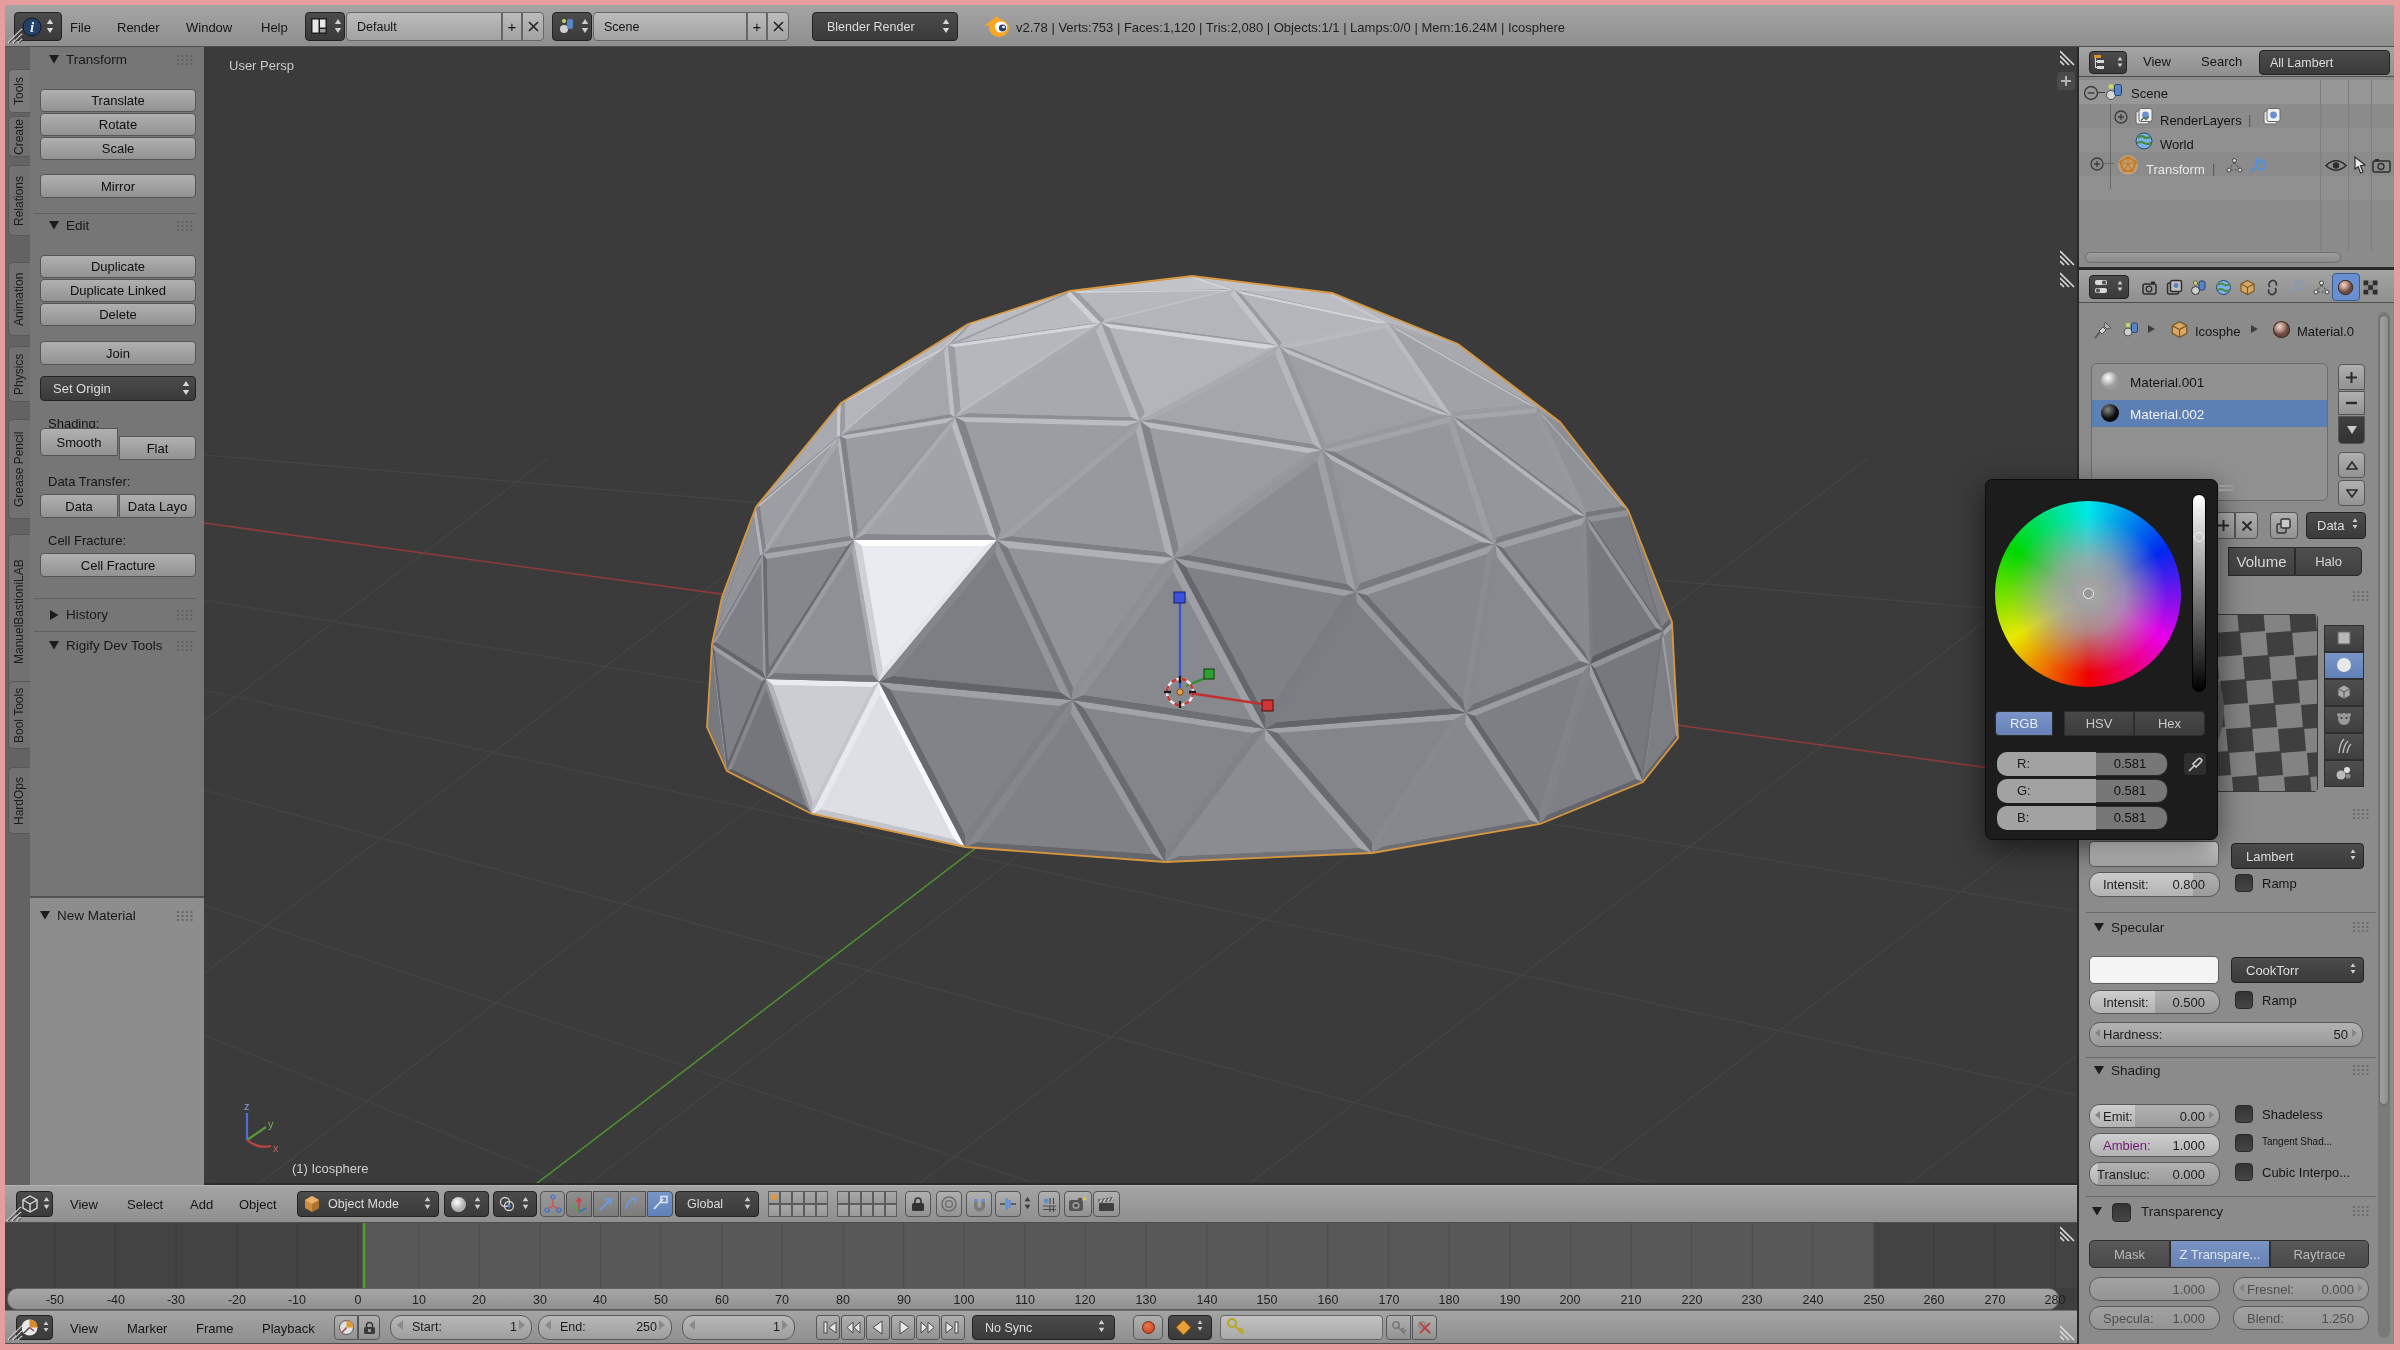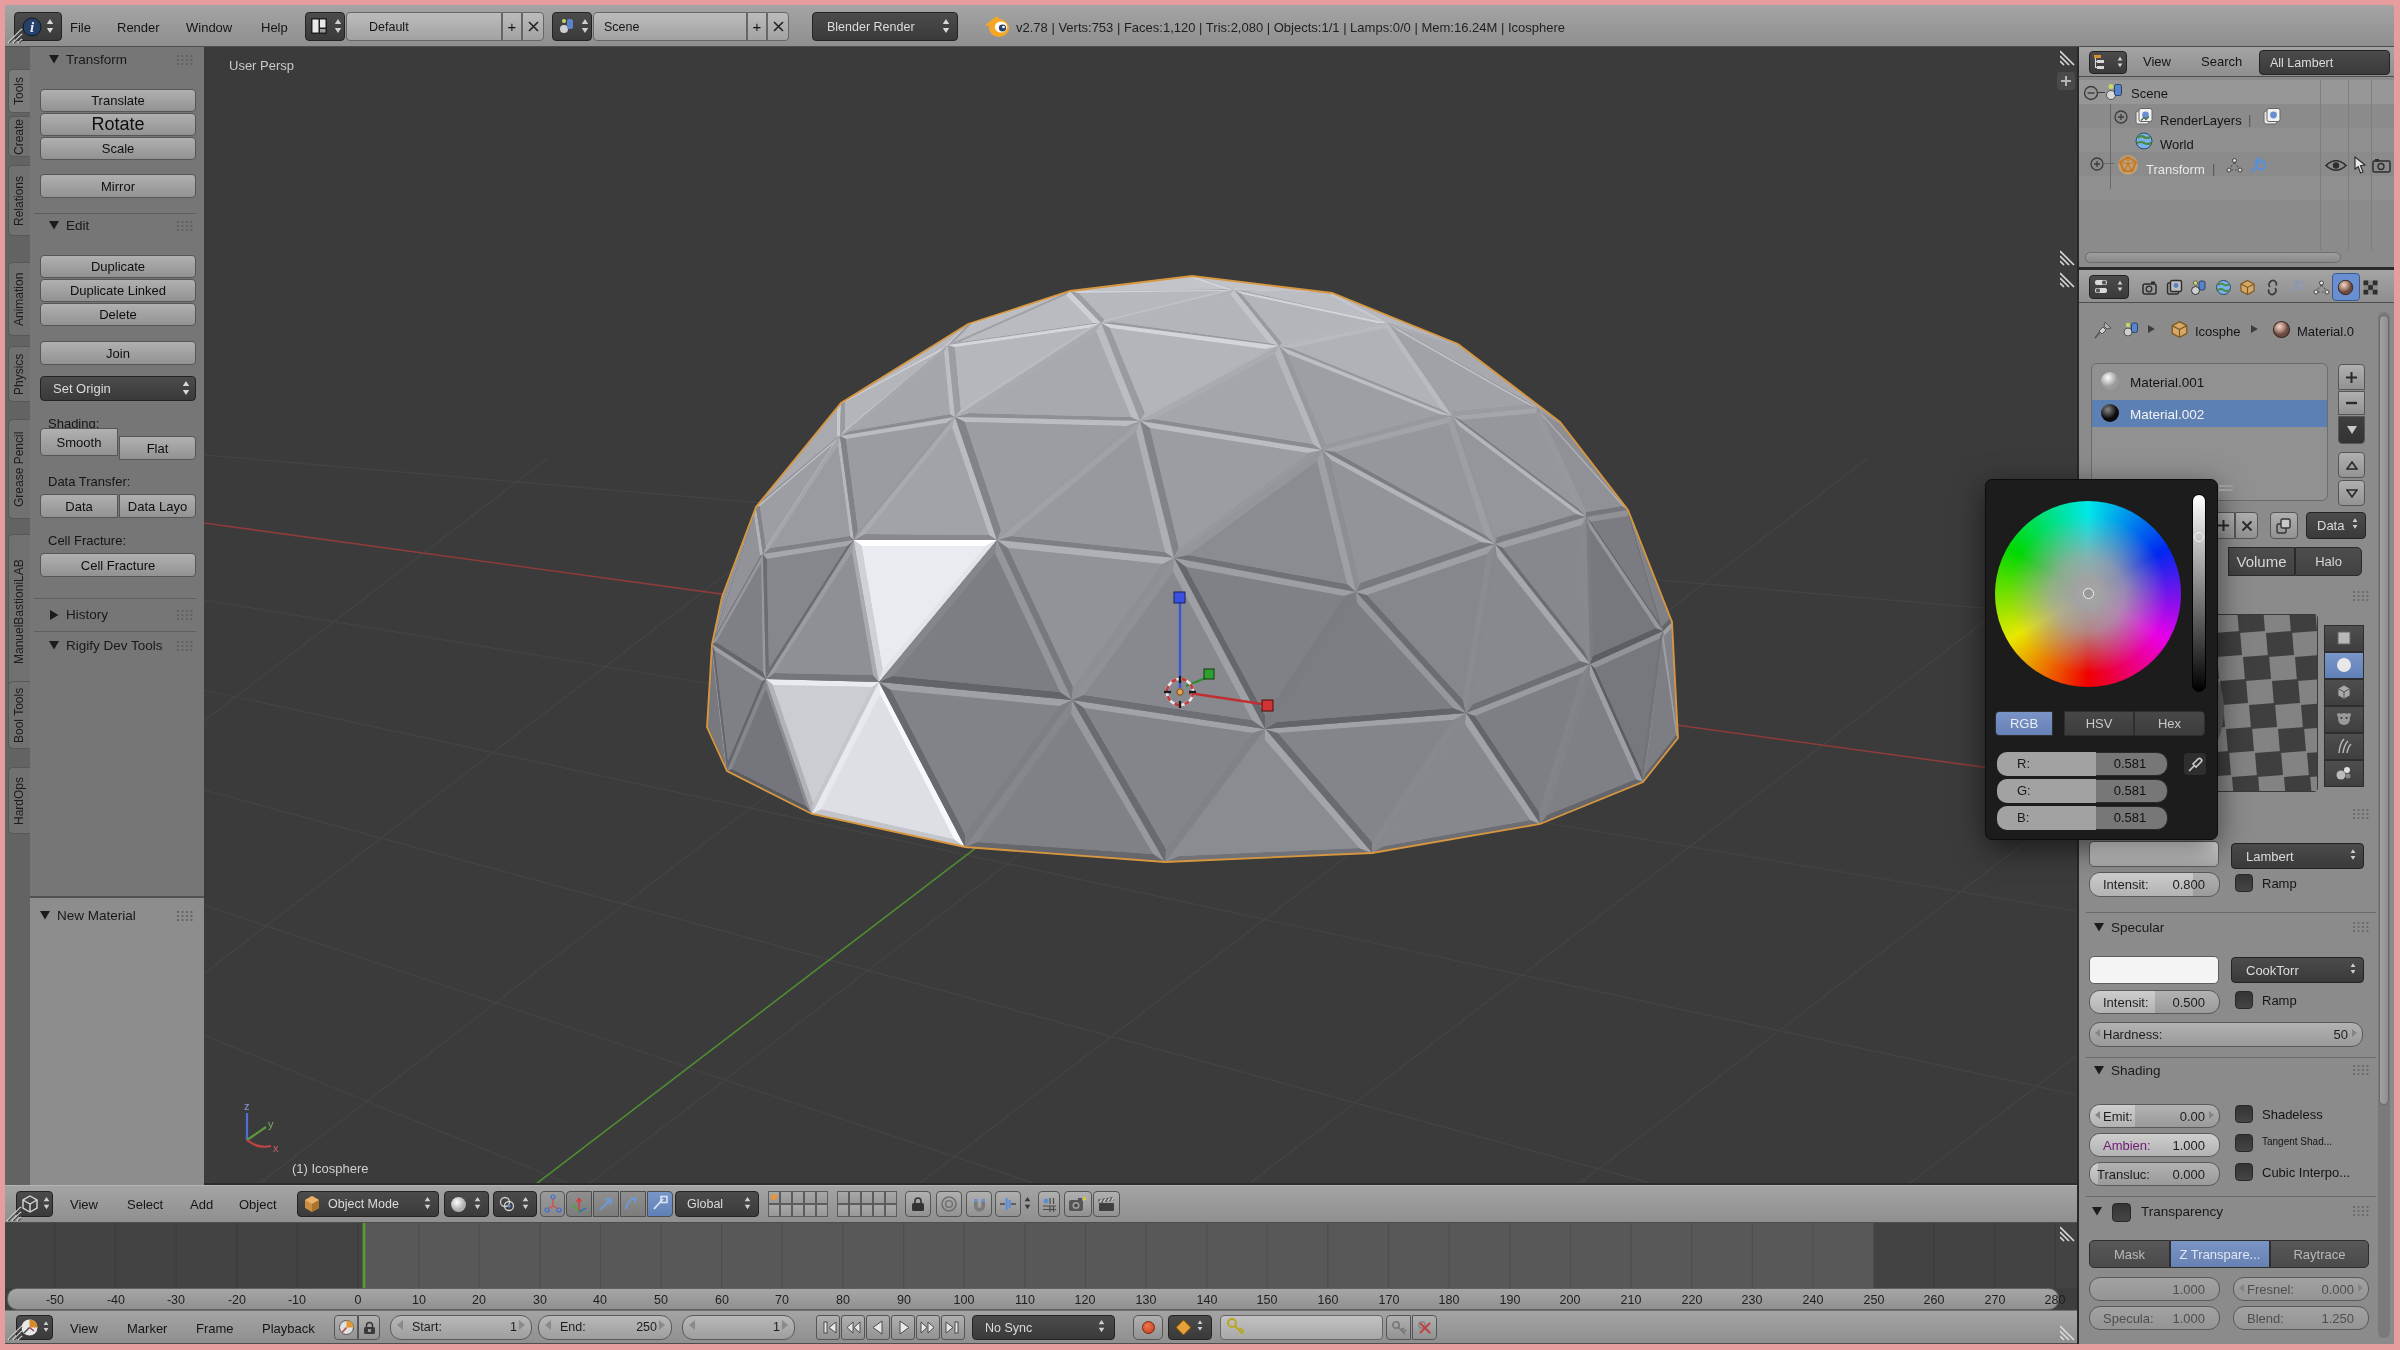--- a/index.html
+++ b/index.html
@@ -32,21 +32,21 @@
 <svg class="b" style="left:311px;top:18px" width="17" height="17">
     <rect x="0" y="0" width="16" height="16" fill="#202020"></rect>
     <rect x="1.5" y="1.5" width="6" height="13" fill="#e8e8e8"></rect>
     <rect x="9" y="1.5" width="5.5" height="8" fill="#e8e8e8"></rect>
     <rect x="9" y="11" width="5.5" height="3.5" fill="#9a9a9a"></rect>
   </svg>
 <svg class="b" style="left:334px;top:18px" width="8" height="16" viewBox="0 0 8 16">
     <path d="M4 1 L7.2 6 H0.8 Z" fill="#cfcfcf"></path>
     <path d="M4 15 L7.2 10 H0.8 Z" fill="#cfcfcf"></path>
   </svg>
-<div class="b fld" style="left:346px;top:12px;width:156px;height:29px;border-radius:4px 0 0 4px;padding-left:22px">Default</div>
+<div class="b fld" style="left:346px;top:12px;width:156px;height:29px;border-radius:4px 0 0 4px;padding-left:10px">Default</div>
 <div class="b fld" style="left:502px;top:12px;width:20px;height:29px;justify-content:center;font-size:15px">+</div>
 <div class="b fld" style="left:522px;top:12px;width:22px;height:29px;border-radius:0 4px 4px 0;justify-content:center">
     <svg width="11" height="11">
       <path d="M1 1 L10 10 M10 1 L1 10" stroke="#222" stroke-width="1.6"></path>
     </svg>
   </div>
 <div class="b dd" style="left:552px;top:12px;width:40px;height:29px"></div>
 <svg class="b" style="left:558px;top:17px" width="18" height="18">
     <circle cx="6" cy="12" r="4" fill="#cfcfcf"></circle>
     <rect x="9" y="2" width="6" height="10" rx="2" fill="#5a84c8"></rect>
@@ -108,21 +108,21 @@
     <circle cx="2.0" cy="6" r="1.1" fill="#5e5e5e"></circle>
     <circle cx="6.5" cy="6" r="1.1" fill="#5e5e5e"></circle>
     <circle cx="11.0" cy="6" r="1.1" fill="#5e5e5e"></circle>
     <circle cx="15.5" cy="6" r="1.1" fill="#5e5e5e"></circle>
     <circle cx="2.0" cy="10" r="1.1" fill="#5e5e5e"></circle>
     <circle cx="6.5" cy="10" r="1.1" fill="#5e5e5e"></circle>
     <circle cx="11.0" cy="10" r="1.1" fill="#5e5e5e"></circle>
     <circle cx="15.5" cy="10" r="1.1" fill="#5e5e5e"></circle>
   </svg>
 <div class="b btn" style="left:40px;top:89px;width:156px;height:23px;border-radius:4px;font-size:13px">Translate</div>
-<div class="b btn" style="left:40px;top:113px;width:156px;height:23px;border-radius:4px;font-size:18px">Rotate</div>
+<div class="b btn" style="left:40px;top:113px;width:156px;height:23px;border-radius:4px;font-size:13px">Rotate</div>
 <div class="b btn" style="left:40px;top:137px;width:156px;height:23px;border-radius:4px;font-size:13px">Scale</div>
 <div class="b btn" style="left:40px;top:174px;width:156px;height:24px;border-radius:4px;font-size:13px">Mirror</div>
 <div class="sep" style="left:34px;top:213px;width:162px"></div>
 <svg class="b" style="left:49px;top:221px" width="10" height="10">
     <path d="M0 0 H10 L5.0 8.5 Z" fill="#1c1c1c"></path>
   </svg>
 <div class="ph" style="left:66px;top:218px">Edit</div>
 <svg class="b" style="left:176px;top:220px" width="18" height="12">
     <circle cx="2.0" cy="2" r="1.1" fill="#5e5e5e"></circle>
     <circle cx="6.5" cy="2" r="1.1" fill="#5e5e5e"></circle>

